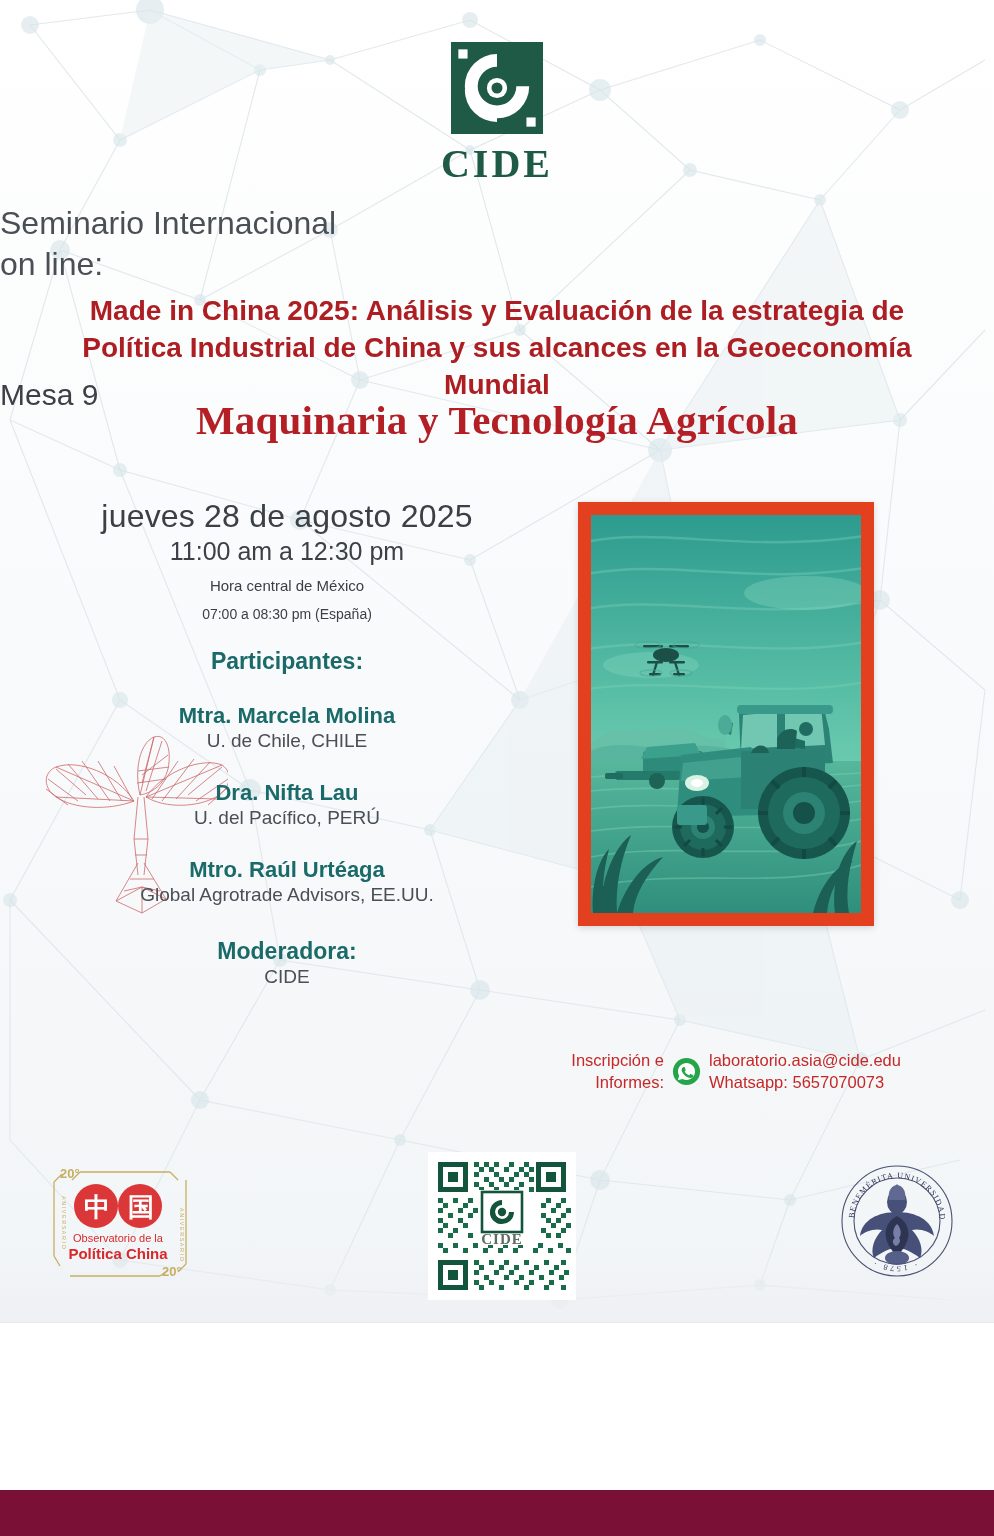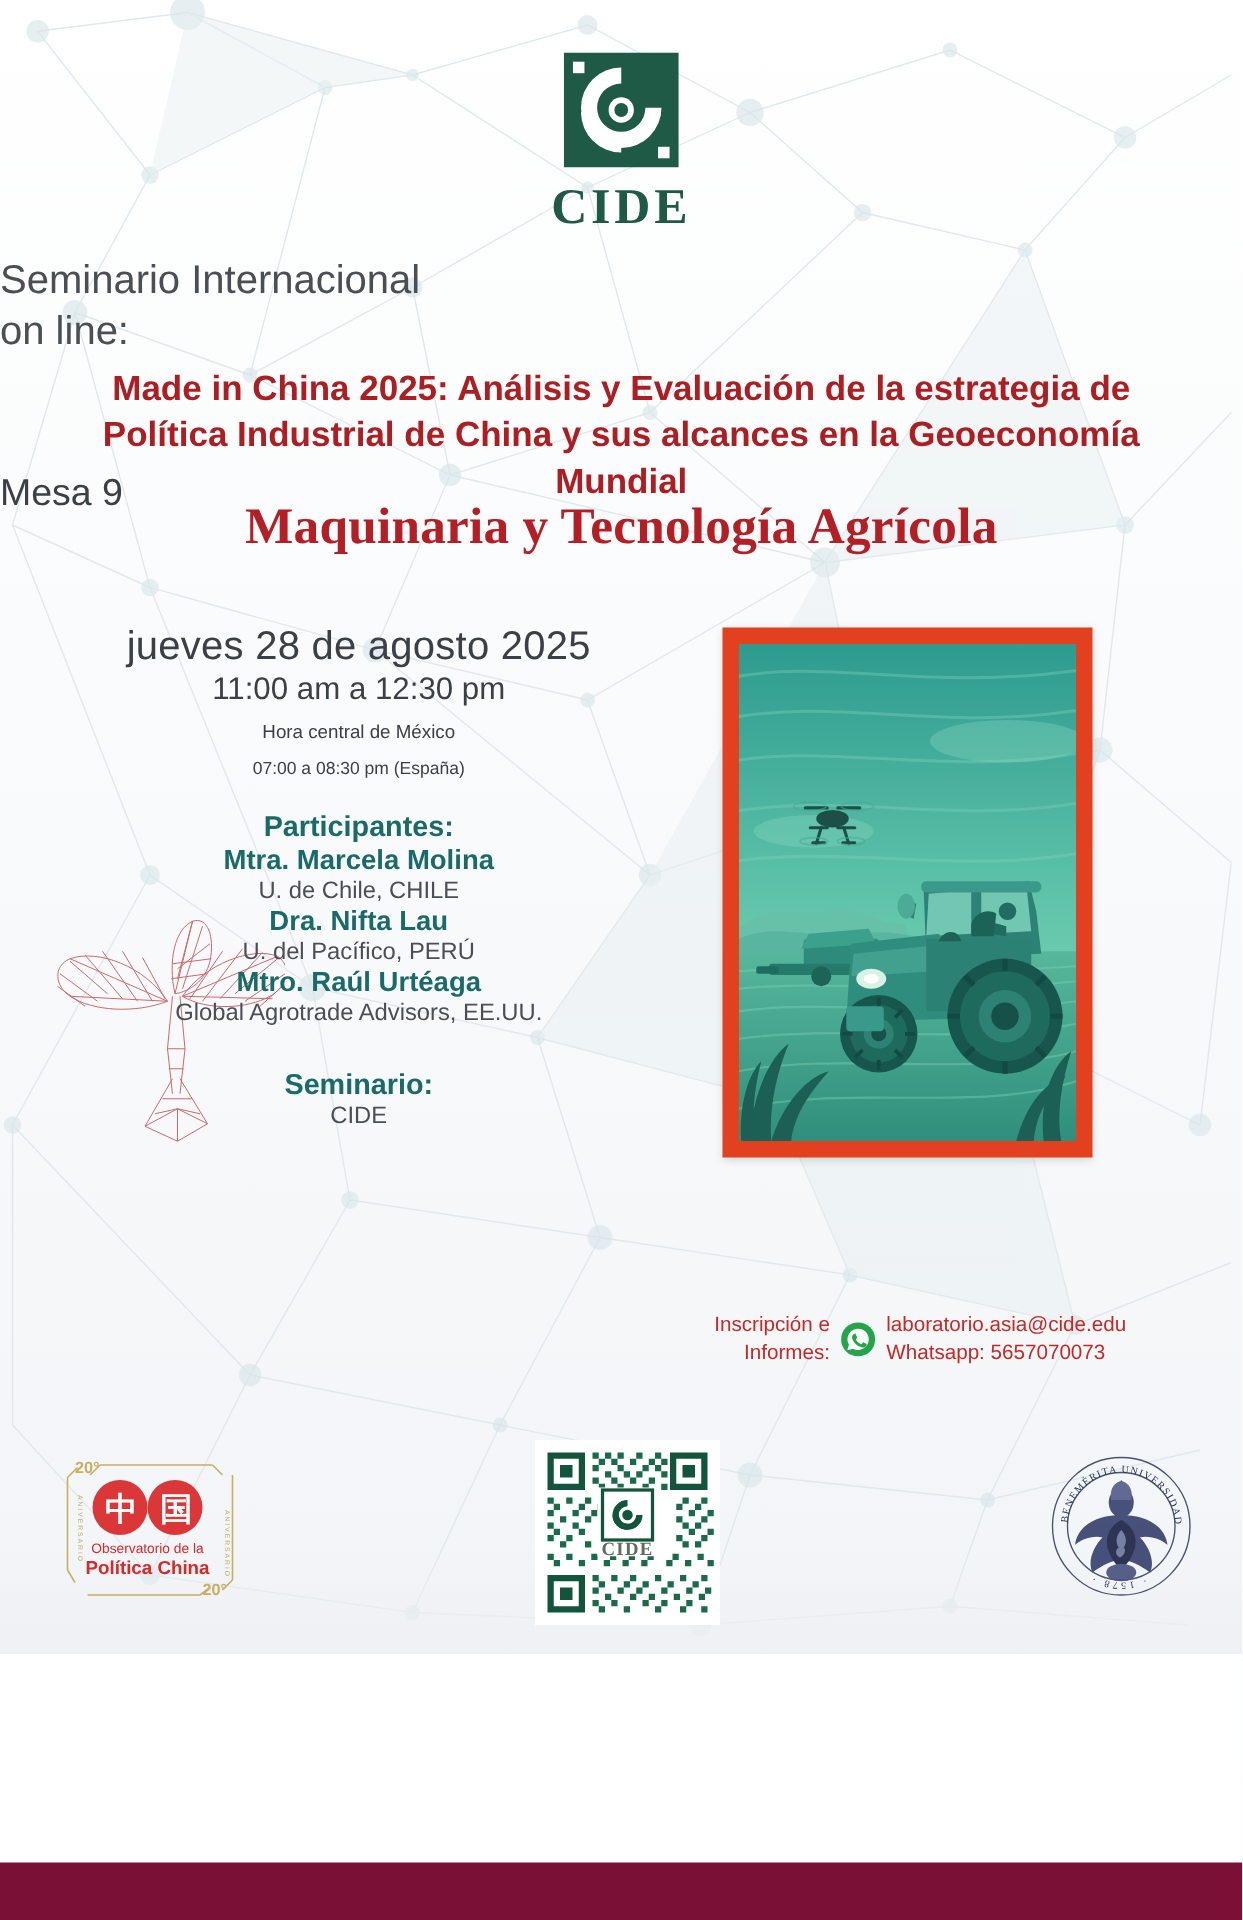--- a/index.html
+++ b/index.html
@@ -53,21 +53,21 @@
     font-size:41px;color:#b31f24;letter-spacing:.2px;
   }
 
   
   .lcol{position:absolute;left:20px;top:498px;width:534px;text-align:center;}
   .date{font-size:32px;color:#3b4046;font-weight:500;letter-spacing:.2px;}
   .time{font-size:25px;color:#3b4046;margin-top:2px;}
   .tz{font-size:15px;color:#3b4046;margin-top:11px;}
   .tz2{font-size:14px;color:#3b4046;margin-top:12px;}
   .section-head{font-size:23px;color:#1b6a6a;font-weight:600;margin-top:26px;}
-  .p-name{font-size:22px;color:#1b6a6a;font-weight:bold;}
+  .p-name{font-size:22px;color:#1b6a6a;font-weight:bold;margin-top:28px;}
   .p-aff{font-size:19px;color:#4a4f55;margin-top:1px;}
   .mod-head{font-size:23px;color:#1b6a6a;font-weight:600;margin-top:32px;}
   .mod-name{font-size:23px;color:#1b6a6a;font-weight:600;margin-top:24px;}
   .mod-aff{font-size:19px;color:#4a4f55;margin-top:1px;}
 
   
   .sprout{position:absolute;left:38px;top:735px;width:190px;height:180px;z-index:2;}
 
   
   .art-frame{
@@ -243,21 +243,21 @@
       </div>
       <div>
         <div class="p-name">Dra. Nifta Lau</div>
         <div class="p-aff">U. del Pacífico, PERÚ</div>
       </div>
       <div>
         <div class="p-name">Mtro. Raúl Urtéaga</div>
         <div class="p-aff">Global Agrotrade Advisors, EE.UU.</div>
       </div>
 
-      <div class="mod-head">Seminario:</div>
+      <div class="mod-head">Moderadora:</div>
       <div class="mod-aff">CIDE</div>
     </div>
 
     <div class="art-frame">
       <div class="art-inner">
         <svg viewBox="0 0 270 398" width="270" height="398">
           <defs>
             <linearGradient id="sky" x1="0" y1="0" x2="0" y2="1">
               <stop offset="0" stop-color="#2d9b8f"></stop>
                 <stop offset="0.55" stop-color="#63c6ab"></stop>

